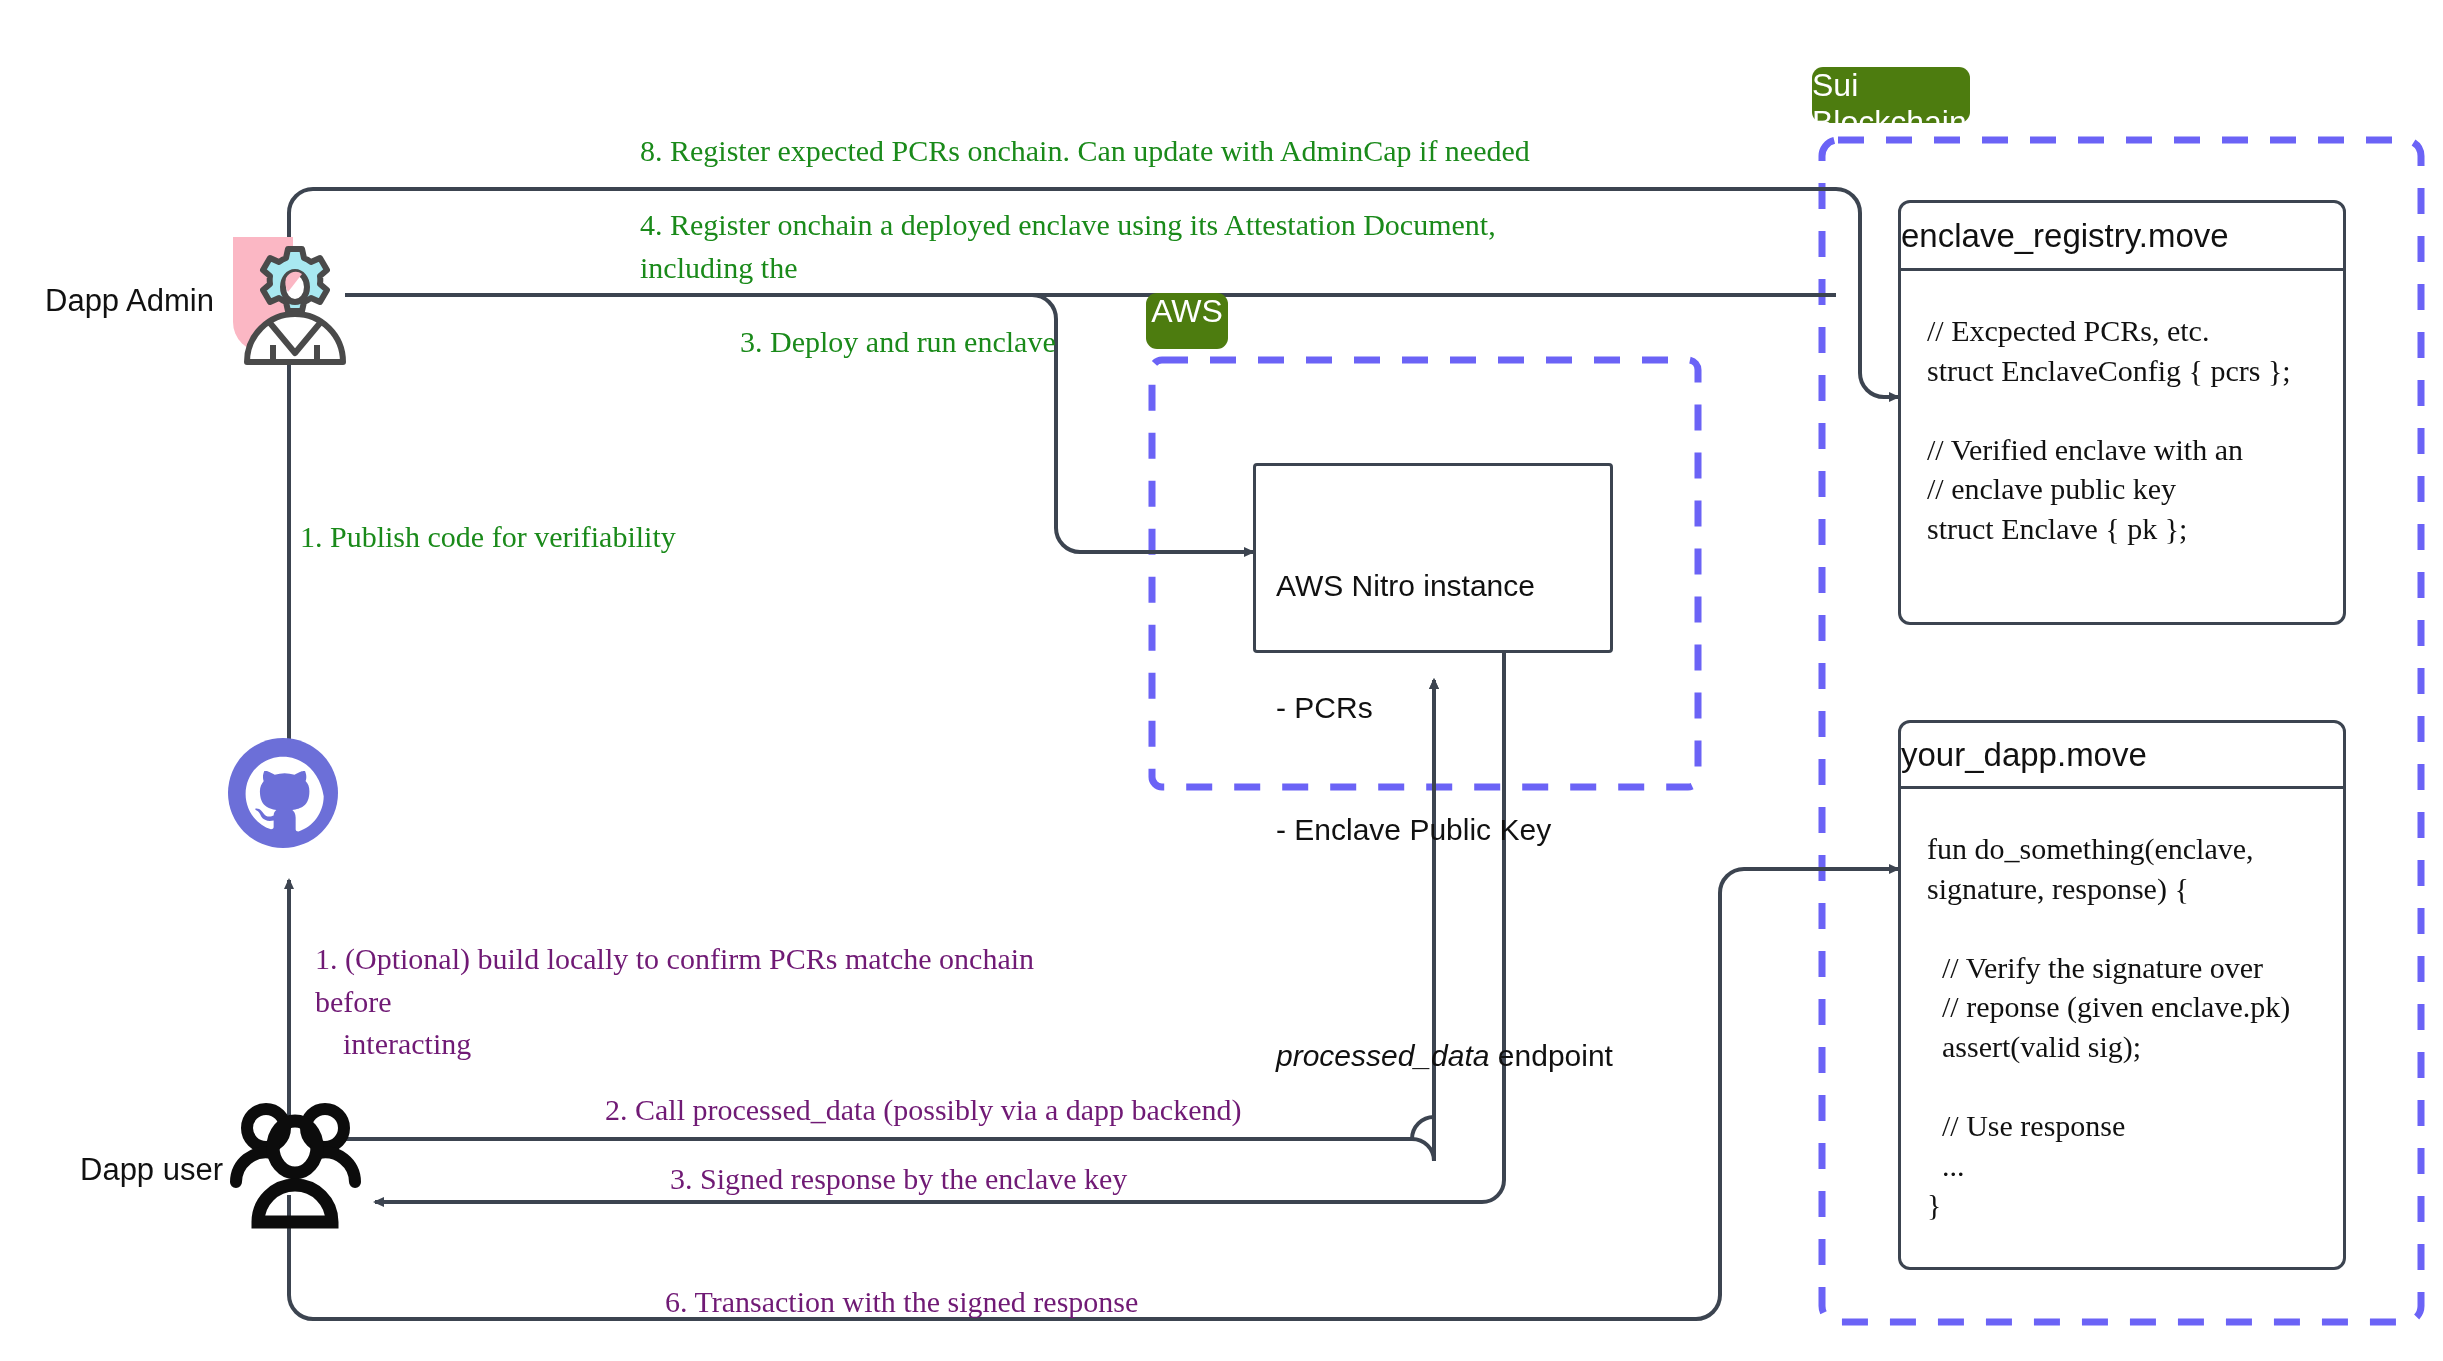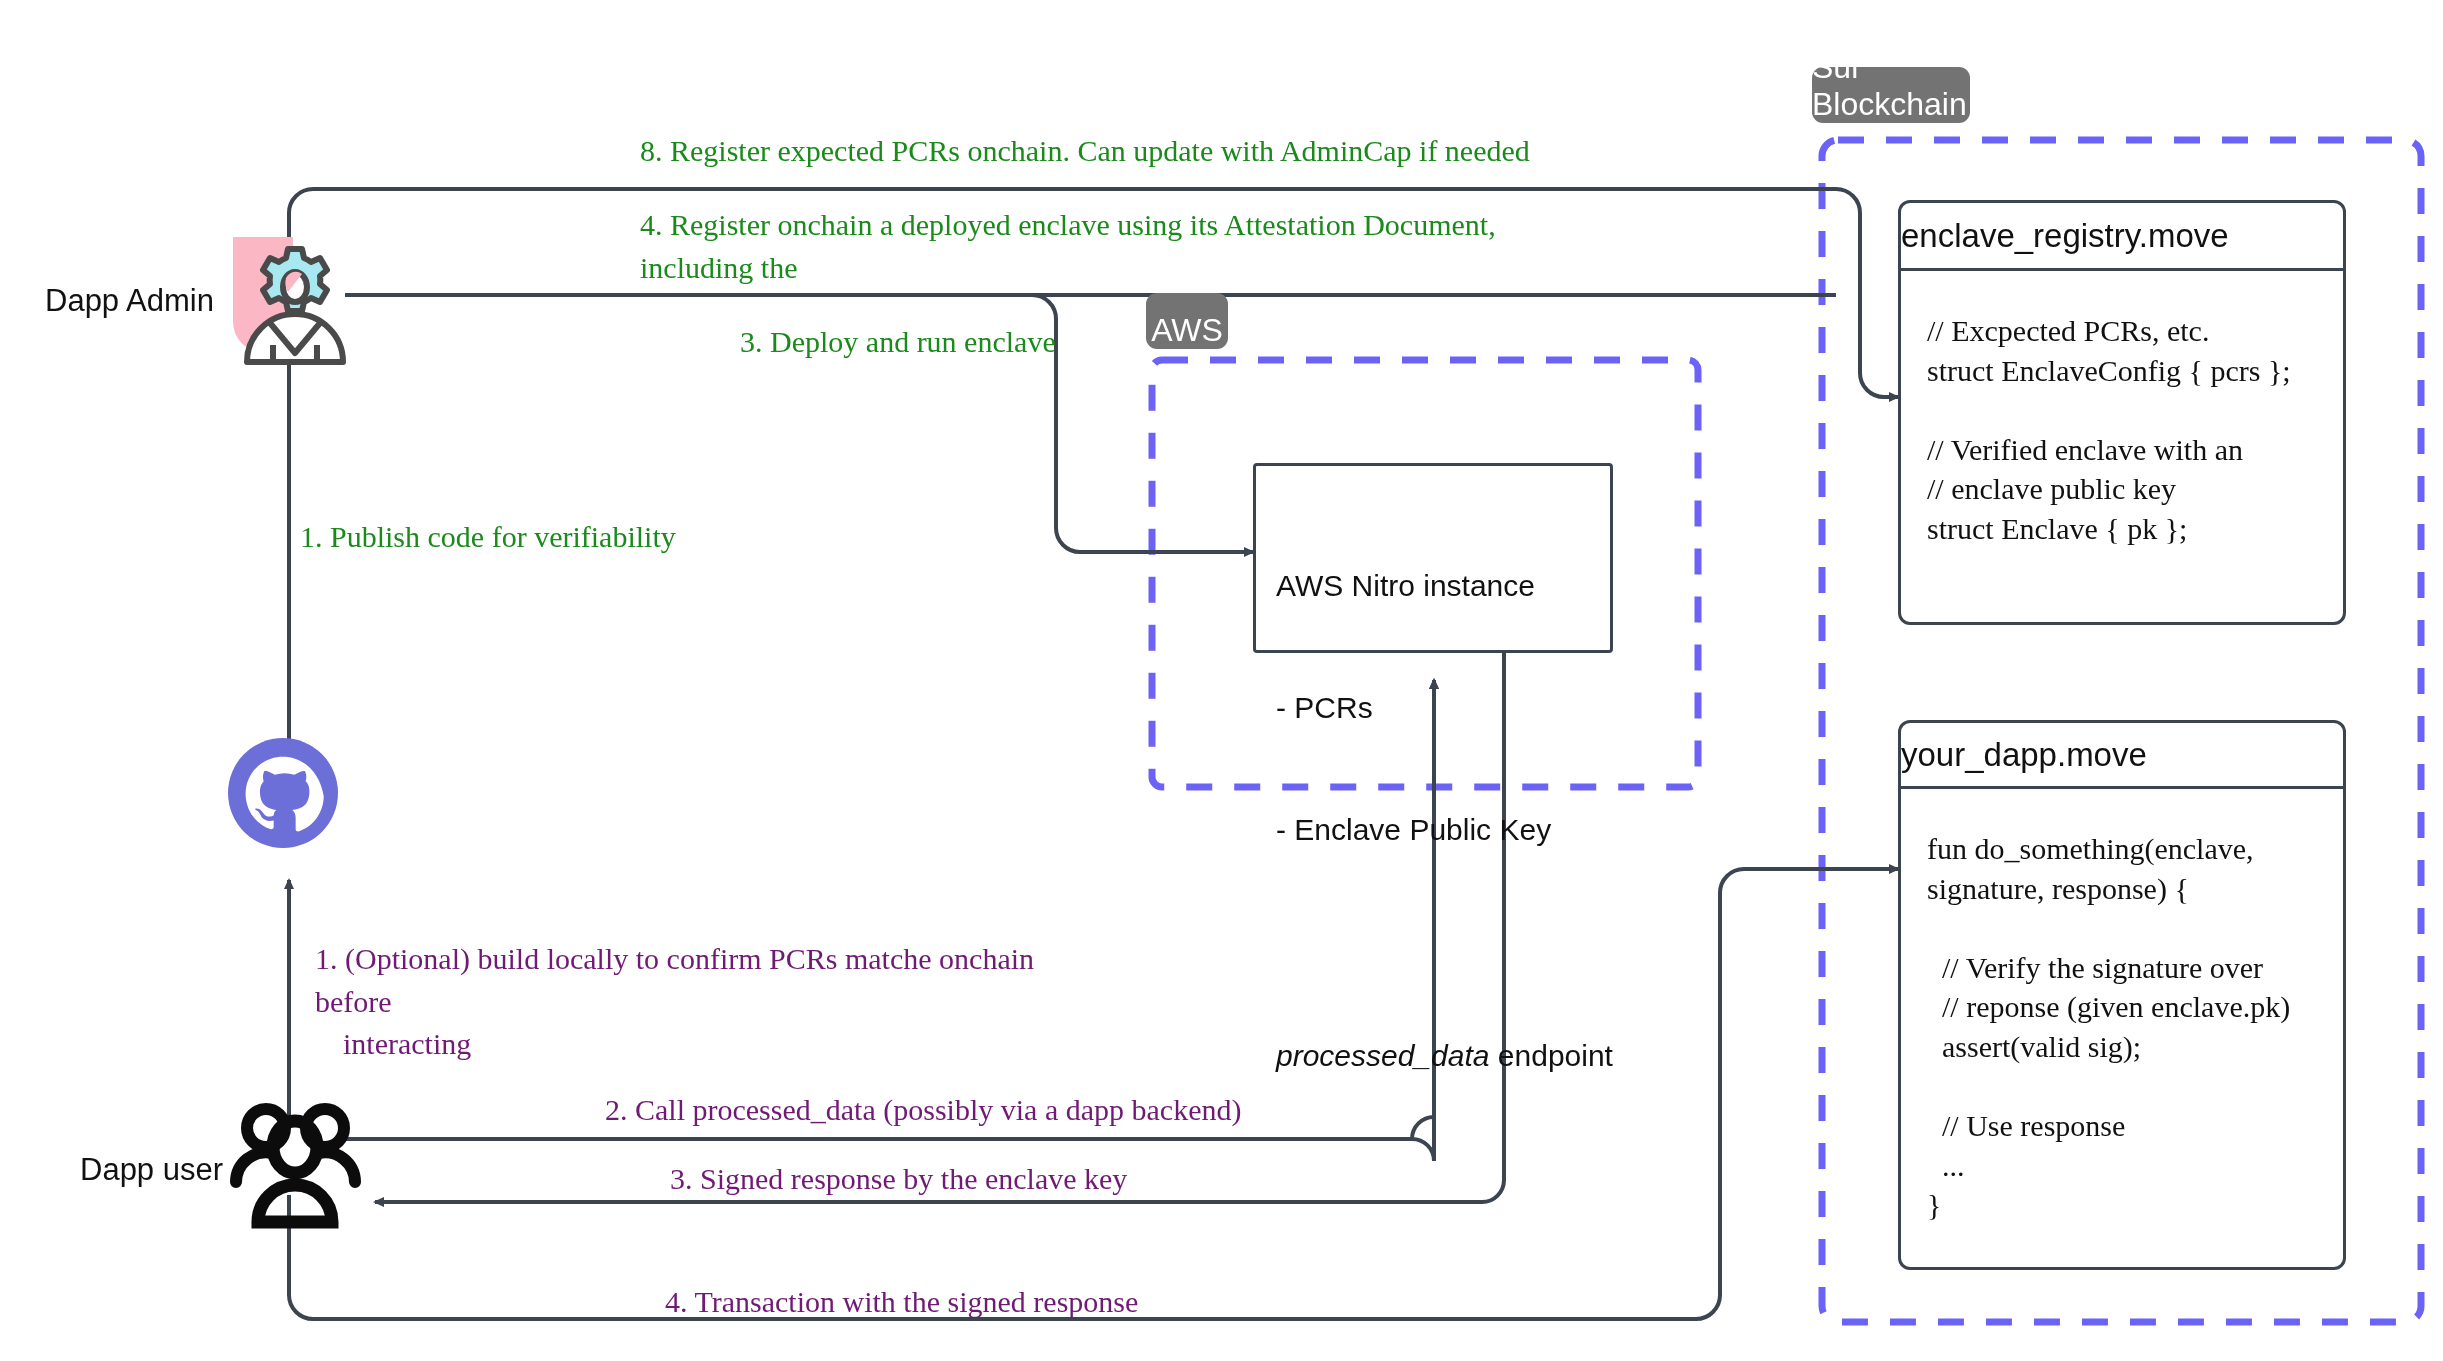--- a/index.html
+++ b/index.html
@@ -6,22 +6,22 @@
   body{width:2443px;height:1361px;position:relative;overflow:hidden;
        font-family:"Liberation Sans",sans-serif;}
   #canvas{position:absolute;left:0;top:0;width:2443px;height:1361px;}
   svg#wires{position:absolute;left:0;top:0;width:2443px;height:1361px;overflow:visible;}
 
   .lbl{position:absolute;}
   .serif{font-family:"Liberation Serif",serif;}
   .green{color:#1a8a1a;}
   .black{color:#701a75;}
 
-  .badge{position:absolute;background:#737373;color:#ffffff;border-radius:11px;
-         font-family:"Liberation Sans",sans-serif;display:flex;align-items:flex-end;
+  .badge{position:absolute;background:#4d7c0f;color:#ffffff;border-radius:11px;
+         font-family:"Liberation Sans",sans-serif;display:flex;align-items:flex-start;
          justify-content:center;}
 
   .movebox{position:absolute;background:#ffffff;border:3px solid #3c4450;
            border-radius:12px;box-sizing:border-box;}
   .movebox .hdr{border-bottom:3px solid #3c4450;box-sizing:border-box;
         display:flex;align-items:center;
         font-family:"Liberation Sans",sans-serif;color:#111;font-size:33px;}
   .movebox .bodytxt{padding:40px 0 0 26px;font-family:Liberation Serif, serif;
         color:#111;font-size:30px;line-height:1.32;white-space:pre;}
 
@@ -173,15 +173,15 @@
 
   <div class="lbl serif black" style="left:315px;top:938px;font-size:30px;line-height:1.42;width:760px;">
     <div>1. (Optional) build locally to confirm PCRs matche onchain before</div>
     <div style="padding-left:28px;">interacting</div>
   </div>
 
   <div class="lbl serif black" style="left:605px;top:1093px;font-size:30px;">2. Call processed_data (possibly via a dapp backend)</div>
 
   <div class="lbl serif black" style="left:670px;top:1162px;font-size:30px;">3. Signed response by the enclave key</div>
 
-  <div class="lbl serif black" style="left:665px;top:1285px;font-size:30px;">4. Transaction with the signed response</div>
+  <div class="lbl serif black" style="left:665px;top:1285px;font-size:30px;">6. Transaction with the signed response</div>
 
 </div>
 
 </body></html>

